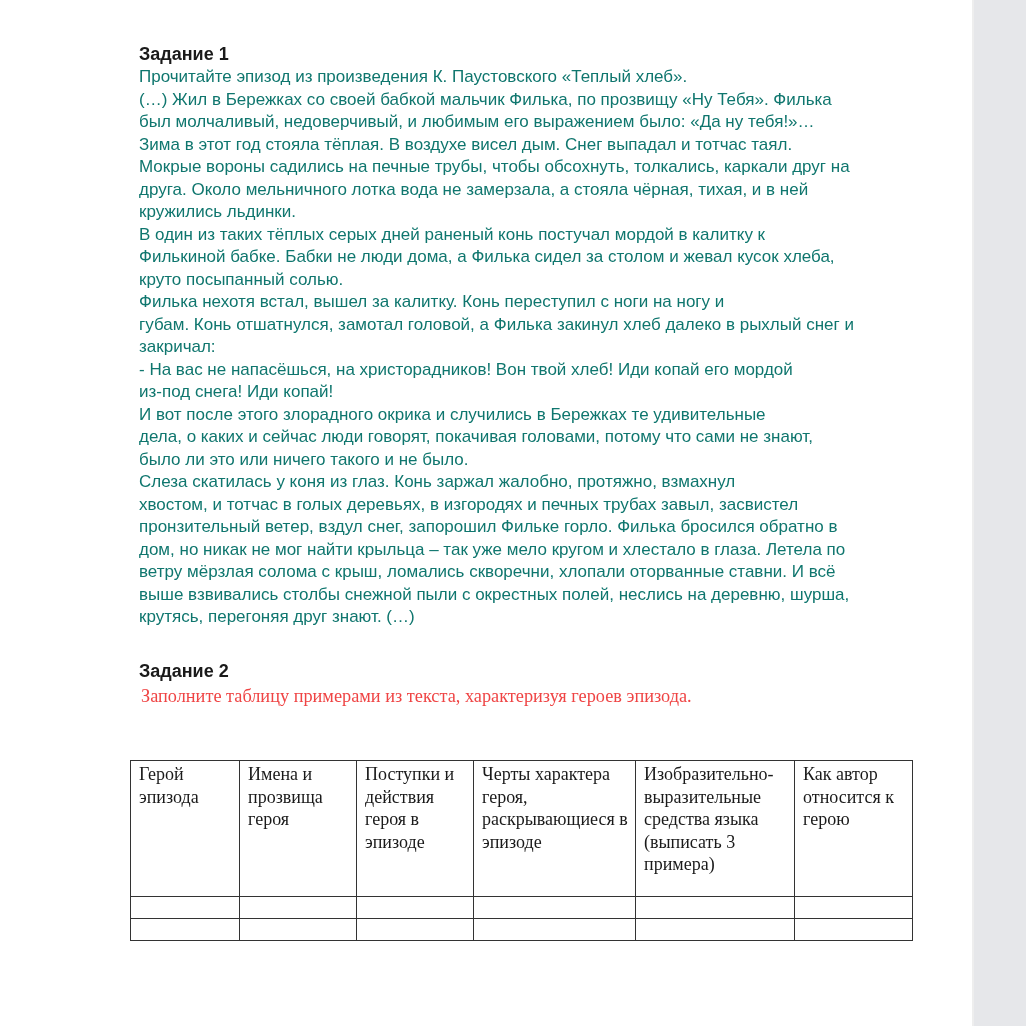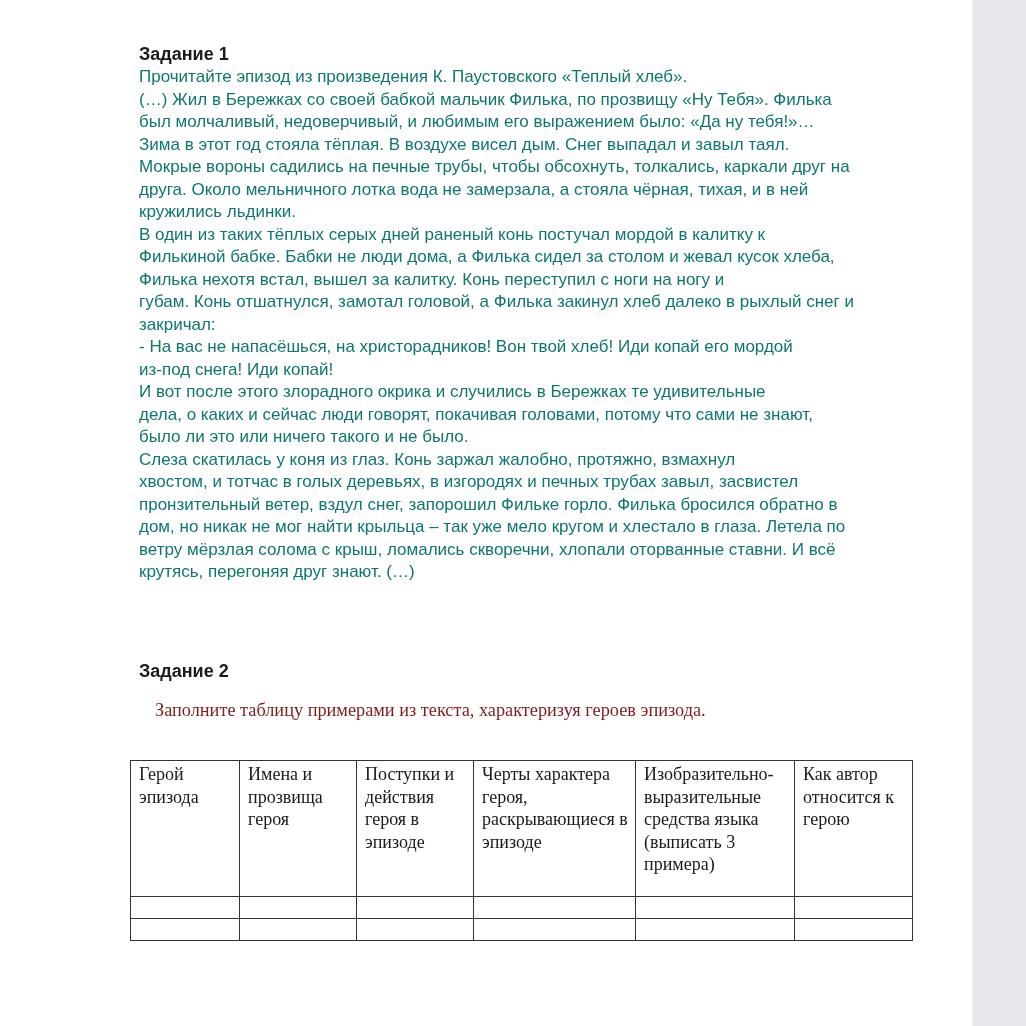--- a/index.html
+++ b/index.html
@@ -3,55 +3,57 @@
 <meta charset="utf-8">
 <style>
   html, body { margin:0; padding:0; }
   body { width:1026px; height:1026px; background:#ffffff; position:relative; overflow:hidden; }
   .page { position:absolute; left:0; top:0; width:972px; height:916px; background:#ffffff; }
   .side { position:absolute; left:972px; top:0; width:54px; height:1026px; background:#e6e7ea; border-left:2px solid #eeeeee; box-sizing:border-box; }
   .content { position:absolute; left:139px; top:42px; width:790px; }
   h2 { font-family:"Liberation Sans", sans-serif; font-weight:bold; font-size:18px; margin:0; line-height:24px; color:#1a1a1a; }
   .para p { margin:0; font-family:Liberation Sans, sans-serif; font-size:17px; line-height:22.5px; color:#0f766e; white-space:nowrap; }
   .task2 { position:absolute; left:139px; top:659px; }
-  .task2 p { margin:16px; font-family:"Liberation Serif", serif; font-size:18.3px; line-height:22.5px; color:#7f1d1d; }
+  .task2 p { margin:2px; font-family:"Liberation Serif", serif; font-size:18.3px; line-height:22.5px; color:#ef4444; }
   table { position:absolute; left:130px; top:760px; border-collapse:collapse; }
   td { border:1.5px solid #333; vertical-align:top; font-family:"Liberation Serif", serif; font-size:18px; line-height:22.5px; color:#1a1a1a; padding:2px 6px 0 8px; box-sizing:border-box; }
   tr.head td { height:136px;margin-left:40px; }
   tr.empty td { height:22px; }
 </style>
 </head>
 <body>
 
 <div class="page">
   <div class="content">
     <h2>Задание 1</h2>
     <div class="para" id="task1-lines">
         <p>Прочитайте эпизод из произведения К. Паустовского «Теплый хлеб».</p>
         <p>(…) Жил в Бережках со своей бабкой мальчик Филька, по прозвищу «Ну Тебя». Филька</p>
         <p>был молчаливый, недоверчивый, и любимым его выражением было: «Да ну тебя!»…</p>
-        <p>Зима в этот год стояла тёплая. В воздухе висел дым. Снег выпадал и завыл таял.</p>
+        <p>Зима в этот год стояла тёплая. В воздухе висел дым. Снег выпадал и тотчас таял.</p>
         <p>Мокрые вороны садились на печные трубы, чтобы обсохнуть, толкались, каркали друг на</p>
         <p>друга. Около мельничного лотка вода не замерзала, а стояла чёрная, тихая, и в ней</p>
         <p>кружились льдинки.</p>
         <p>В один из таких тёплых серых дней раненый конь постучал мордой в калитку к</p>
         <p>Филькиной бабке. Бабки не люди дома, а Филька сидел за столом и жевал кусок хлеба,</p>
+        <p>круто посыпанный солью.</p>
         <p>Филька нехотя встал, вышел за калитку. Конь переступил с ноги на ногу и</p>
         <p>губам. Конь отшатнулся, замотал головой, а Филька закинул хлеб далеко в рыхлый снег и</p>
         <p>закричал:</p>
         <p>- На вас не напасёшься, на христорадников! Вон твой хлеб! Иди копай его мордой</p>
         <p>из-под снега! Иди копай!</p>
         <p>И вот после этого злорадного окрика и случились в Бережках те удивительные</p>
         <p>дела, о каких и сейчас люди говорят, покачивая головами, потому что сами не знают,</p>
         <p>было ли это или ничего такого и не было.</p>
         <p>Слеза скатилась у коня из глаз. Конь заржал жалобно, протяжно, взмахнул</p>
         <p>хвостом, и тотчас в голых деревьях, в изгородях и печных трубах завыл, засвистел</p>
         <p>пронзительный ветер, вздул снег, запорошил Фильке горло. Филька бросился обратно в</p>
         <p>дом, но никак не мог найти крыльца – так уже мело кругом и хлестало в глаза. Летела по</p>
         <p>ветру мёрзлая солома с крыш, ломались скворечни, хлопали оторванные ставни. И всё</p>
+        <p>выше взвивались столбы снежной пыли с окрестных полей, неслись на деревню, шурша,</p>
         <p>крутясь, перегоняя друг знают. (…)</p>
       </div>
   </div>
 
   <div class="task2">
     <h2>Задание 2</h2>
     <p>Заполните таблицу примерами из текста, характеризуя героев эпизода.</p>
   </div>
 
   <table>

